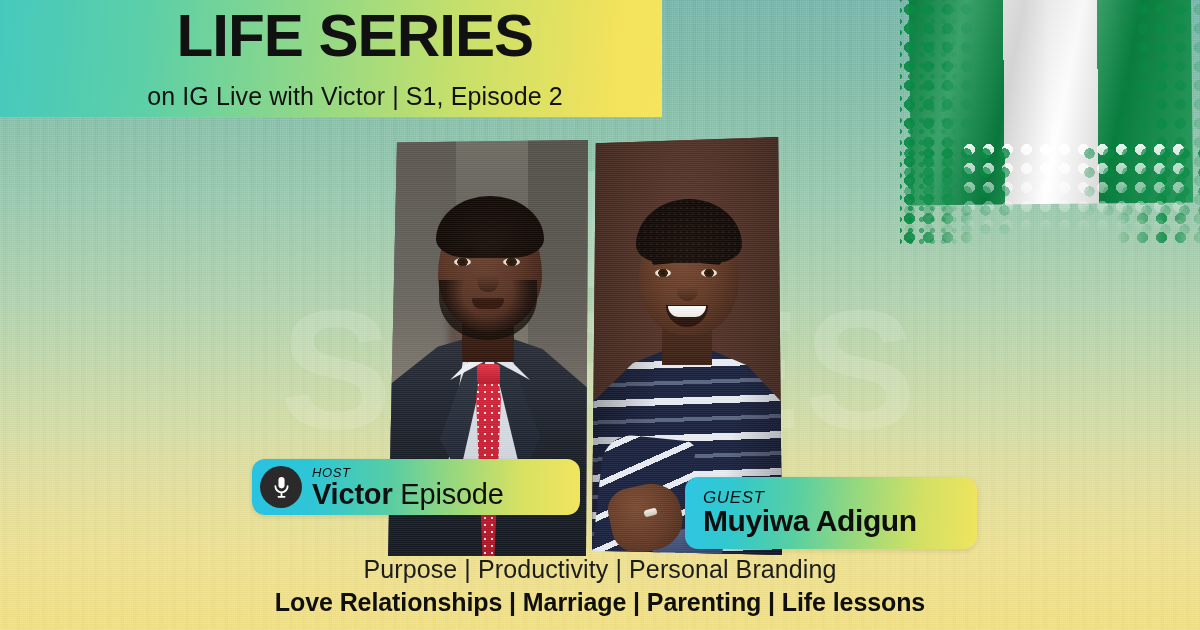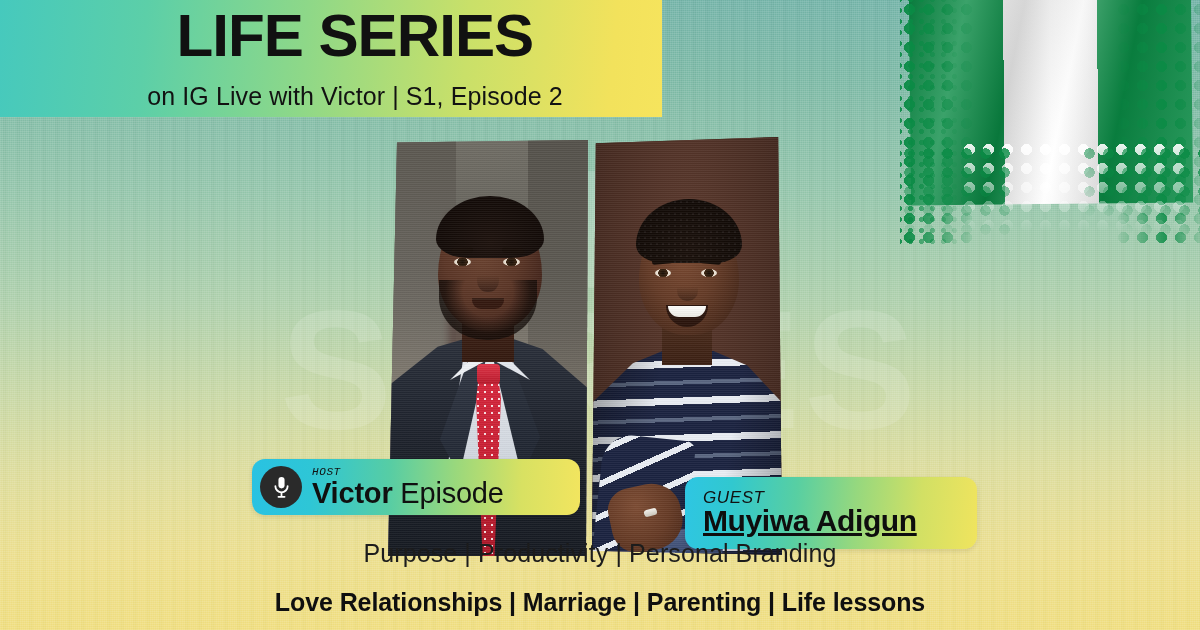--- a/index.html
+++ b/index.html
@@ -424,22 +424,22 @@
   }
   .mic-badge {
     width:42px; height:42px; border-radius:50%;
     background:#2a2a2a;
     display:flex; align-items:center; justify-content:center;
     flex:0 0 42px;
   }
   .mic-badge svg { width:21px; height:23px; display:block; }
   .badge-host-text { margin-left:10px; line-height:1; }
   .label-host {
-    font-size:11px; font-style:italic; font-weight:400;
-    color:#111; letter-spacing:.6px;font-family:Liberation Mono, monospace;
+    font-size:13px; font-style:italic; font-weight:400;
+    color:#111; letter-spacing:.6px;
   }
   .name-host {
     font-size:29px; color:#101010; margin-top:1px;
     letter-spacing:-.2px; white-space:nowrap;
   }
   .name-host b { font-weight:900;text-align:right; }
   .name-host span { font-weight:400; }
 
   .badge-guest {
     left:685px; top:477px;
@@ -448,39 +448,39 @@
     flex-direction:column; align-items:flex-start; justify-content:center;
     background:linear-gradient(95deg,
       #2ec6e3 0%, #31c8cf 16%, #58cfa2 38%, #96d87e 58%, #d2e064 80%, #f0e45e 100%);
   }
   .label-guest {
     font-size:17px; font-style:italic; font-weight:400;
     color:#111; letter-spacing:.6px; line-height:1;
   }
   .name-guest {
     font-size:30px; font-weight:900; color:#0e0e0e;
-    line-height:1.03; letter-spacing:-.4px; white-space:nowrap;text-decoration:underline;
+    line-height:1.03; letter-spacing:-.4px; white-space:nowrap;
   }
   .role-guest {
     font-size:19px; font-style:italic; font-weight:700;
     color:#111; line-height:1.1; margin-top:-1px; white-space:nowrap;
   }
 
   
   .footer {
     position:absolute; left:0; bottom:12px; width:1200px;
     text-align:center;
   }
   .footer-line1 {
     font-size:25px; font-weight:400; color:#1c1c1c;
     letter-spacing:.1px; line-height:1.24;
   }
   .footer-line2 {
     font-size:25px; font-weight:900; color:#0f0f0f;
-    letter-spacing:-.1px; line-height:1.24; margin-top:18px;
+    letter-spacing:-.1px; line-height:1.24; margin-top:2px;
   }
 </style>
 </head>
 <body>
 
 <div id="poster">
 
   <div class="bg-base"></div>
   <div class="bg-vert-streaks"></div>
   <div class="bg-noise"></div>

